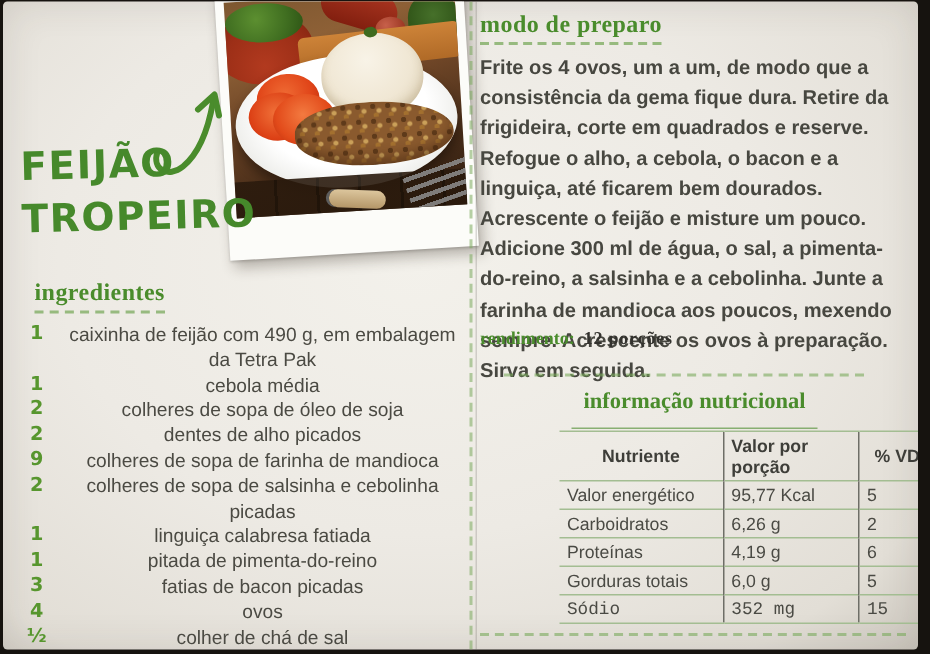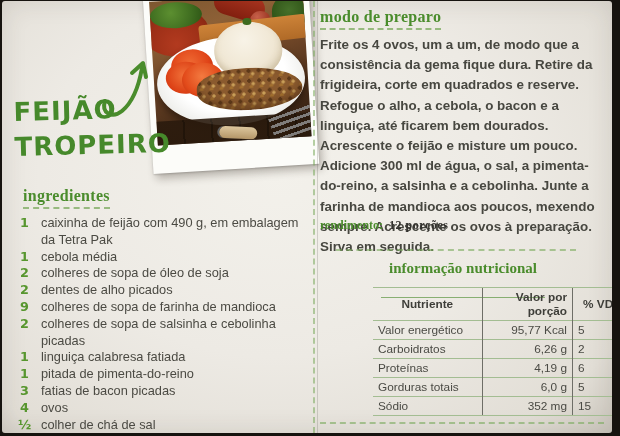--- a/index.html
+++ b/index.html
@@ -91,48 +91,48 @@
     color:#4a8c2c; font-size:16px; letter-spacing:.3px;
     display:inline-block; padding-bottom:2px;
     border-bottom:2px dashed rgba(122,170,92,.75);
   }
   .ingredients-heading { position:absolute; left:9px; top:186px;margin-left:12px; }
 
   .ingredient-list { position:absolute; left:15px; top:214px; width:292px; list-style:none; }
   .ingredient-list li { display:flex; font-size:12.8px; line-height:16.8px; color:#4b4a43; }
   .ingredient-list .qty { width:15px; flex:0 0 15px; text-align:center; color:#57962e;
     font-weight:700; margin-right:9px; font-family:"DejaVu Sans", cursive; }
-  .ingredient-list .txt { flex:1; }
+  .ingredient-list .txt { flex:1;text-align:center; }
 
   
   .right-col { position:absolute; left:318px; top:0; width:288px; height:100%; }
   .prep-heading { position:absolute; left:0; top:7px; }
   .prep-text { position:absolute; left:0; top:34px; width:277px;
     font-size:13.4px; line-height:20.2px; color:#474740;font-weight:bold; }
 
   .yield-line { position:absolute; left:0; top:217px; font-size:12px; white-space:nowrap; }
   .yield-label { color:#4a8c2c; margin-right:6px; }
   .yield-value { color:#33322e; letter-spacing:.5px; }
 
   .mid-dashes { position:absolute; left:16px; top:248px; width:240px; height:0;
     border-top:2px dashed rgba(122,170,92,.6); }
 
   .nutri-heading-wrap { position:absolute; left:20px; top:258px; width:246px; text-align:center; }
   .nutri-heading { color:#4a8c2c; font-size:15px; display:inline-block;
-    border-bottom:1px solid rgba(110,160,85,.8); padding:0 8px 20px 8px; }
+    border-bottom:1px solid rgba(110,160,85,.8); padding:0 8px 8px 8px; }
 
   table.nutri { position:absolute; left:17px; top:286px; width:266px;
     border-collapse:collapse; font-size:11.8px; color:#4a4a44;margin-left:36px; }
   table.nutri th, table.nutri td { padding:2px 5px; height:17px;
     border-top:1px solid #a3bd92; }
-  table.nutri tr:last-child td { border-bottom:1px solid #a3bd92; }
+  table.nutri tr:last-child td { border-bottom:1px solid #a3bd92;font-family:Liberation Mono, monospace; }
   table.nutri th { font-weight:700; color:#3e3e39; text-align:center; }
   table.nutri th + th, table.nutri td + td { border-left:1px solid #6e6e67; }
   table.nutri td:first-child { text-align:left; width:41%; }
-  table.nutri td:nth-child(2), table.nutri th:nth-child(2) { text-align:right; width:34%; }
+  table.nutri td:nth-child(2), table.nutri th:nth-child(2) { text-align:left; width:34%; }
   table.nutri td:nth-child(3), table.nutri th:nth-child(3) { width:25%; }
 
   .bottom-dashes { position:absolute; left:0; top:421px; width:284px; height:0;
     border-top:2px dashed rgba(122,170,92,.6); }
 </style>
 </head>
 <body>
 
 <div class="stage">
   <div class="card">

